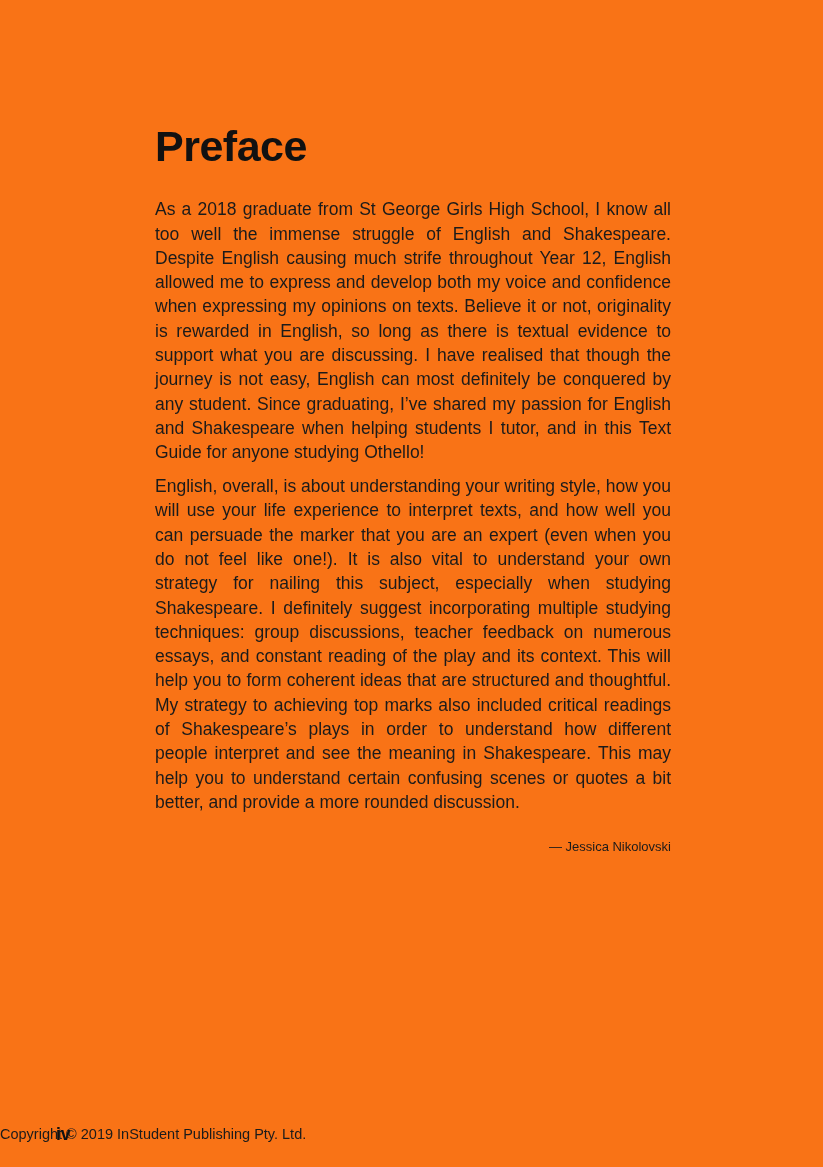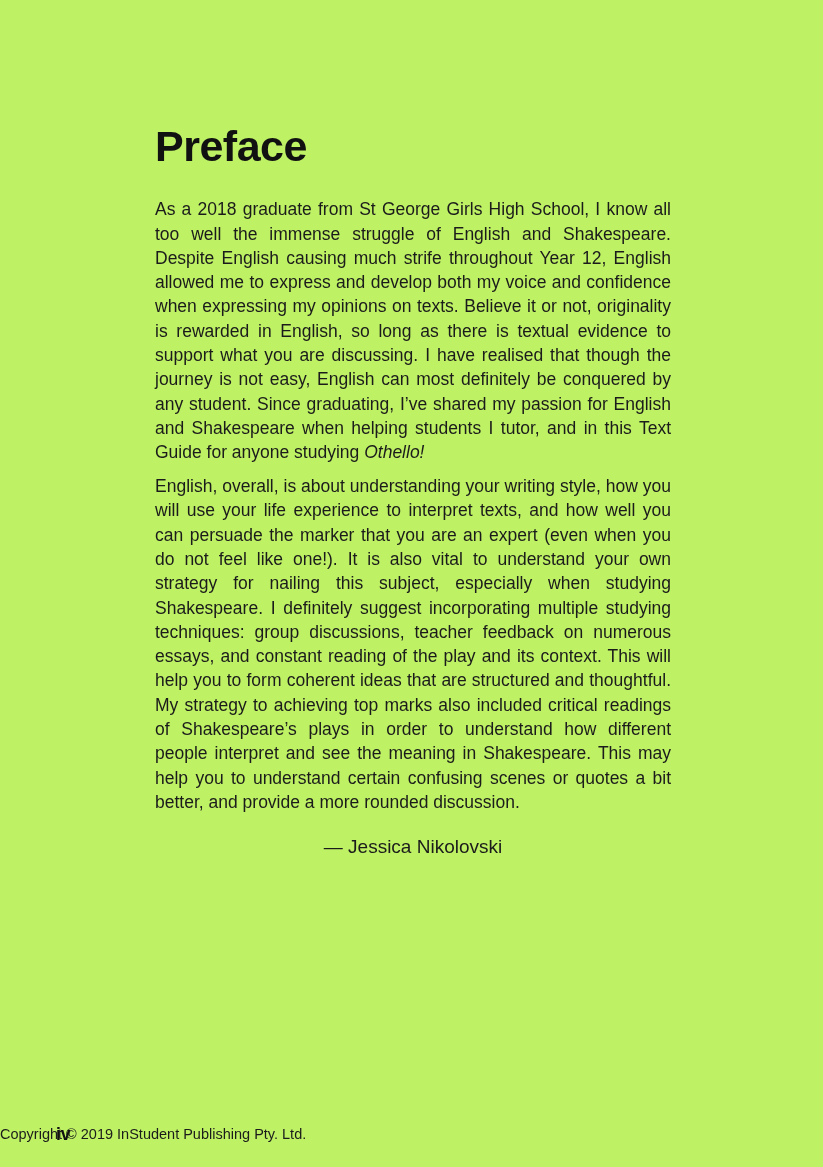--- a/index.html
+++ b/index.html
@@ -10,21 +10,21 @@
     background: #ffffff;
     font-family: "Liberation Sans", sans-serif;
     color: #1b1b1b;
     overflow: hidden;
   }
 
   .page {
     position: relative;
     width: 823px;
     height: 1167px;
-    background: #bef264;
+    background: #f97316;
   }
 
   .content {
     position: absolute;
     left: 155px;
     top: 123px;
     width: 516px;
   }
 
   .doc-title {
@@ -38,27 +38,26 @@
 
   .body-para {
     font-size: 17.5px;
     line-height: 24.3px;
     text-align: justify;
     color: #1b1b1b;
     margin-bottom: 9.5px;
   }
 
   .body-para .italic {
-    font-style: italic;
   }
 
   .signature {
-    font-size: 19px;
+    font-size: 13px;
     line-height: 24.3px;
-    text-align: center;
+    text-align: right;
     color: #1b1b1b;
     margin-top: 21px;
   }
 
   .footer {
     position: absolute;
     left: 0;
     top: 1122px;
     width: 736px;
     height: 30px;

